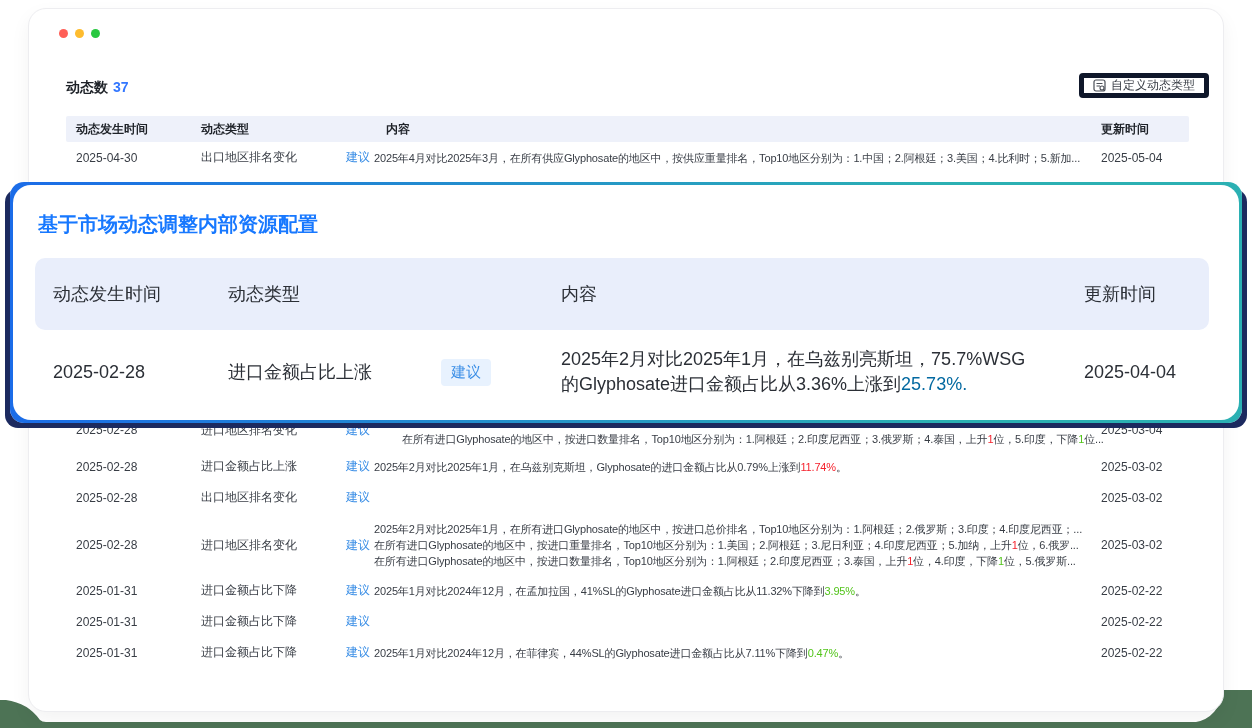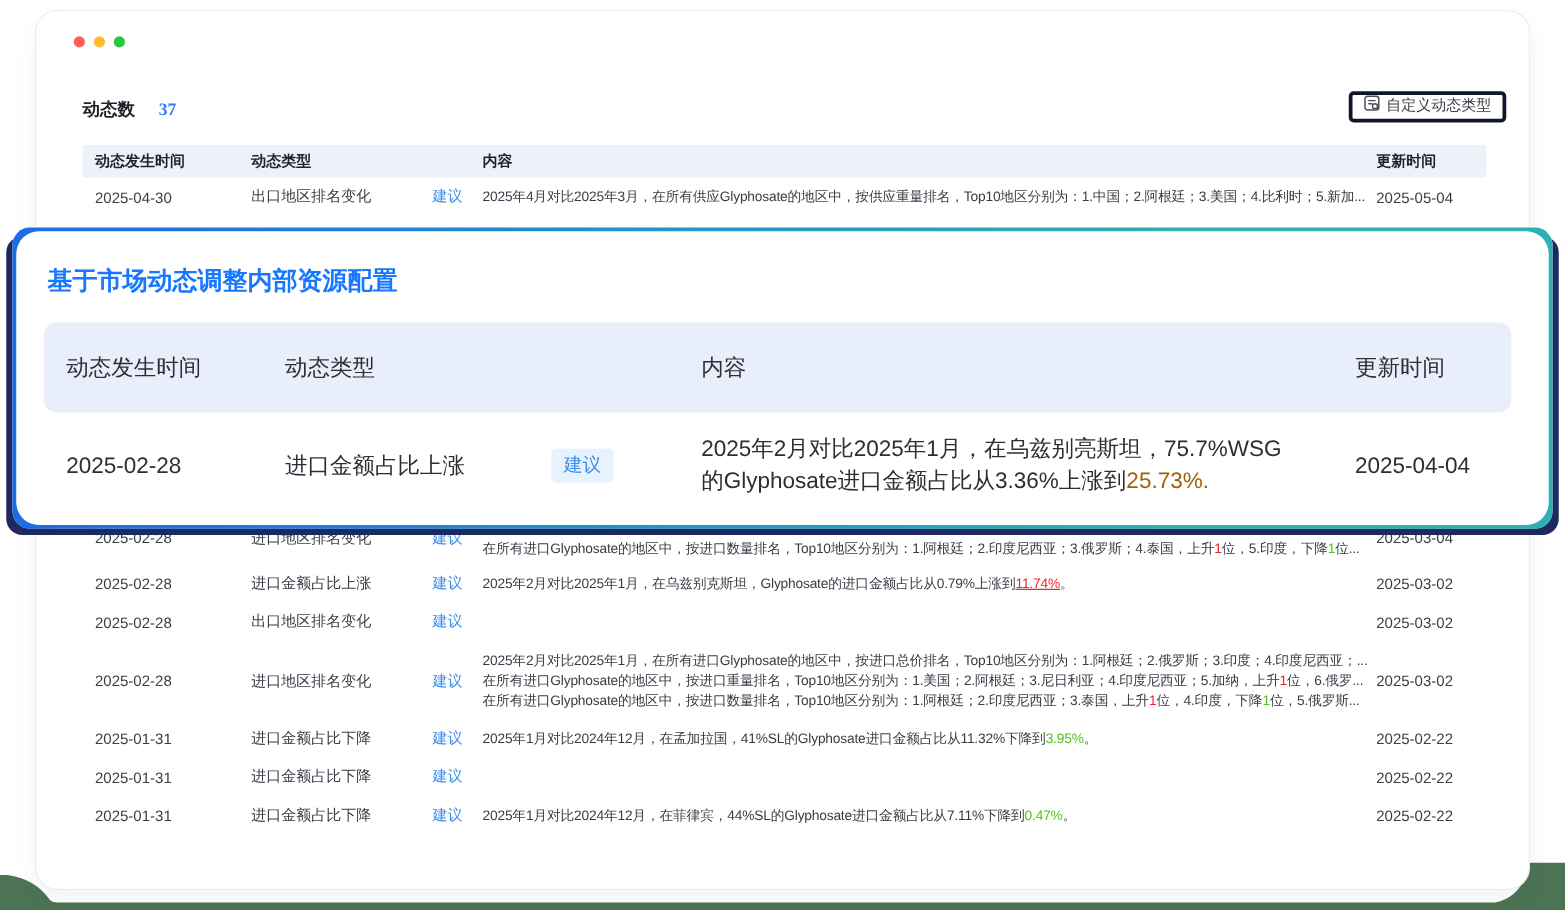--- a/index.html
+++ b/index.html
@@ -4,30 +4,30 @@
 <style>
   * { margin:0; padding:0; box-sizing:border-box; }
   html,body { width:1252px; height:728px; }
   body { position:relative; background:#fff; font-family:"Liberation Sans","DejaVu Sans",sans-serif; overflow:hidden; color:#383d45; }
   .green-deco { position:absolute; left:0; top:690px; width:1252px; height:38px; }
   .window { position:absolute; left:28px; top:8px; width:1196px; height:704px; background:#fff; border-radius:18px; border:1px solid #ededf0; box-shadow:0 8px 20px rgba(0,0,0,.05); }
   .dots { position:absolute; left:30px; top:20px; display:flex; gap:7px; }
   .dot { width:9px; height:9px; border-radius:50%; }
   .dot.r { background:#ff5f57; } .dot.y { background:#febc2e; } .dot.g { background:#28c840; }
   .stats { position:absolute; left:37px; top:70px; font-size:14px; font-weight:bold; color:#1f2329; }
-  .stats .num { color:#3377ff; margin-left:19px;font-family:Liberation Serif, serif; }
-  .custom-btn { position:absolute; left:1050px; top:64px; height:25px; padding:0 9px; display:flex; align-items:flex-start; gap:5px; border:3px solid #0f172a; border-radius:4px; font-size:12px; color:#383d45; background:#fff; cursor:pointer; }
+  .stats .num { color:#3377ff; margin-left:5px; }
+  .custom-btn { position:absolute; left:1050px; top:64px; height:25px; padding:0 9px; display:flex; align-items:center; gap:5px; border:5px solid #0f172a; border-radius:4px; font-size:12px; color:#383d45; background:#fff; cursor:pointer; }
   .thead { position:absolute; left:37px; top:107px; width:1123px; height:26px; background:#eef1fa; border-radius:2px; font-size:12px; color:#1f2329; font-weight:bold; }
   .thead span { position:absolute; top:0; height:100%; display:flex; align-items:center; }
   .trow { position:absolute; left:37px; width:1123px; font-size:12px; color:#383d45; }
   .cell { position:absolute; top:0; height:100%; display:flex; align-items:center; }
   .x-time { left:10px; } .x-type { left:135px; } .x-badge { left:280px; } .x-upd { left:1035px; }
-  .x-cont { left:320px; width:766px; flex-direction:column; align-items:flex-start; justify-content:center; overflow:hidden; }
+  .x-cont { left:308px; width:766px; flex-direction:column; align-items:flex-start; justify-content:center; overflow:hidden; }
   .trow .cline { font-size:11px; letter-spacing:-0.15px; }
-  .partial .x-cont { justify-content:flex-end; padding-bottom:2px; }
+  .partial .x-cont { justify-content:flex-end; padding-bottom:2px;margin-left:28px; }
   .cline { line-height:16px; white-space:nowrap; }
   .badge-sm { color:#3a8ee6; }
   .overlay { position:absolute; left:10px; top:182px; width:1232px; height:241px; border-radius:14px; padding:3px;
              background:linear-gradient(90deg,#1b6ce8 0%,#2bb0b3 75%);
              box-shadow:-6px 6px 0 -1px #1c2a5f, 6px 6px 0 -1px #1c2a5f; }
   .overlay-inner { position:relative; width:100%; height:100%; background:#fff; border-radius:18px; }
   .ov-title { position:absolute; left:25px; top:26px; font-size:20px; font-weight:bold; color:#1778ff; }
   .ov-band { position:absolute; left:22px; top:73px; width:1174px; height:72px; background:#e9eefb; border-radius:10px; }
   .ov-col { position:absolute; top:73px; height:72px; display:flex; align-items:center; font-size:18px; color:#2b2f36; }
   .ov-cell { position:absolute; top:150px; height:74px; display:flex; align-items:center; font-size:18px; color:#2b2f36; }
@@ -87,21 +87,21 @@
         </div>
         <div class="cell x-upd">2025-03-04</div>
       </div>
       <div class="trow" style="top: 442px; height: 31px;">
         <div class="cell x-time">2025-02-28</div>
         <div class="cell x-type">进口金额占比上涨</div>
         <div class="cell x-badge">
           <span class="badge-sm">建议</span>
         </div>
         <div class="cell x-cont">
-          <div class="cline"><span>2025年2月对比2025年1月，在乌兹别克斯坦，Glyphosate的进口金额占比从0.79%上涨到</span><span style="color: rgb(245, 34, 45); text-decoration: underline;">11.74%</span><span>。</span></div>
+          <div class="cline"><span>2025年2月对比2025年1月，在乌兹别克斯坦，Glyphosate的进口金额占比从0.79%上涨到</span><span style="color: rgb(245, 34, 45);">11.74%</span><span>。</span></div>
         </div>
         <div class="cell x-upd">2025-03-02</div>
       </div>
       <div class="trow" style="top: 473px; height: 31px;">
         <div class="cell x-time">2025-02-28</div>
         <div class="cell x-type">出口地区排名变化</div>
         <div class="cell x-badge">
           <span class="badge-sm">建议</span>
         </div>
         <div class="cell x-upd">2025-03-02</div>
@@ -160,17 +160,17 @@
     <span class="ov-col o-type">动态类型</span>
     <span class="ov-col o-cont">内容</span>
     <span class="ov-col o-upd">更新时间</span>
     <span class="ov-cell o-time">2025-02-28</span>
     <span class="ov-cell o-type">进口金额占比上涨</span>
     <span class="ov-cell o-badge">
         <span class="badge-lg">建议</span>
       </span>
     <div class="ov-content" id="ov-content">
         <div class="cline"><span>2025年2月对比2025年1月，在乌兹别亮斯坦，75.7%WSG</span></div>
-        <div class="cline"><span>的Glyphosate进口金额占比从3.36%上涨到</span><span style="color: #a16207; margin-top: 20px;">25.73%.</span></div>
+        <div class="cline"><span>的Glyphosate进口金额占比从3.36%上涨到</span><span style="color: #0369a1; margin-top: 20px;">25.73%.</span></div>
       </div>
     <span class="ov-cell o-upd">2025-04-04</span>
   </div>
 </div>
 
 </body></html>

